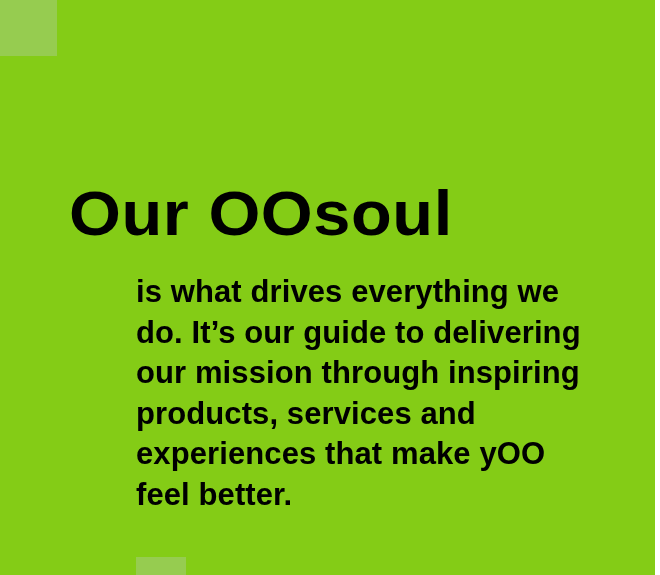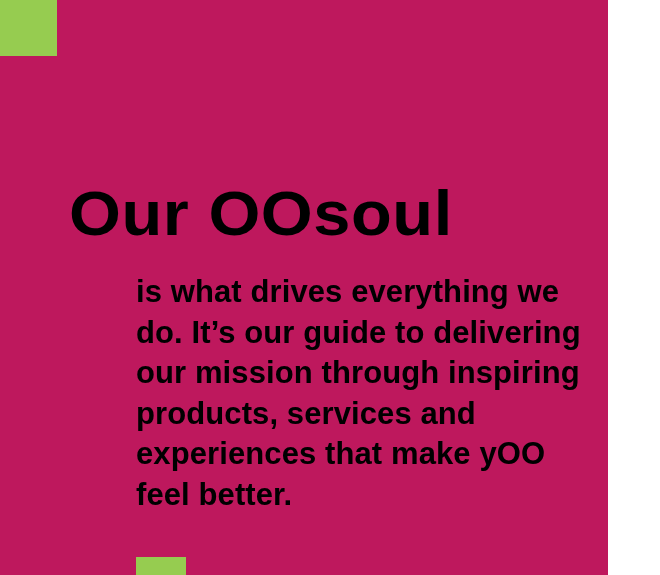--- a/index.html
+++ b/index.html
@@ -77,21 +77,21 @@
   }
 
   #body-copy .copy-line {
     display: block;
     white-space: nowrap;
   }
 </style>
 </head>
 <body>
 
-<div id="poster" style="background: #be185d; width: 608px; height: 575px;">
+<div id="poster" style="background: #84cc16; width: 608px; height: 575px; padding-left: 47px;">
 
   <div class="swatch" id="swatch-top" style="background: rgb(150, 204, 80);"></div>
 
   <h1 id="headline" style="color: rgb(0, 0, 0);">Our OOsoul</h1>
 
   <div id="body-copy" style="color: rgb(0, 0, 0);">
     <span class="copy-line">is what drives everything we</span>
     <span class="copy-line">do. It’s our guide to delivering</span>
     <span class="copy-line">our mission through inspiring</span>
     <span class="copy-line">products, services and</span>

